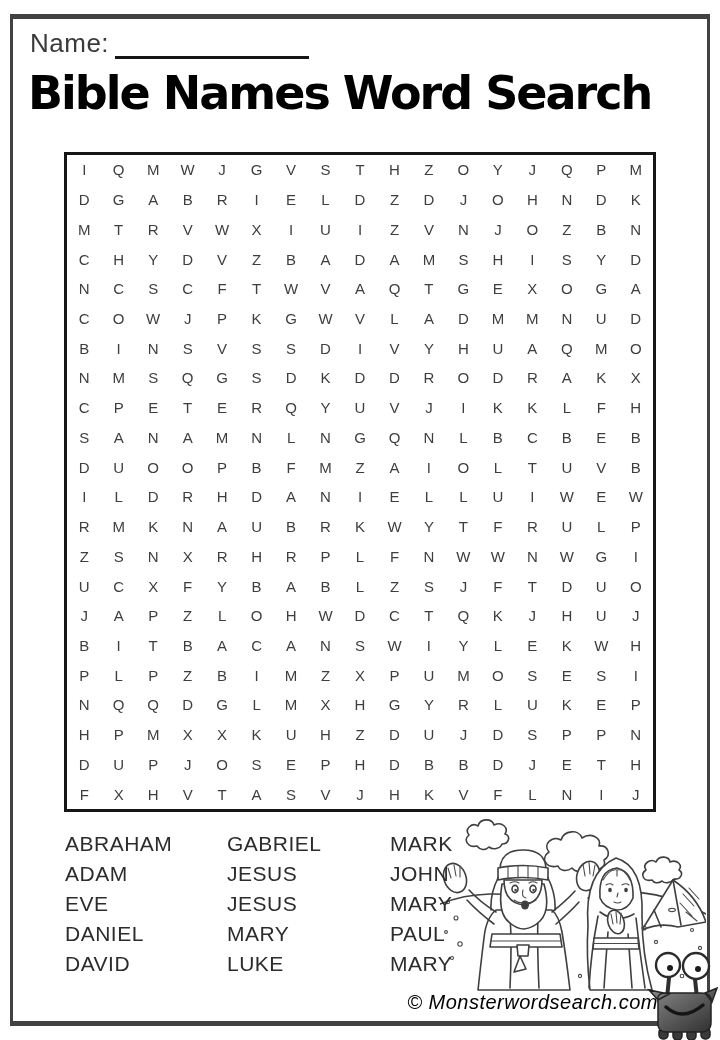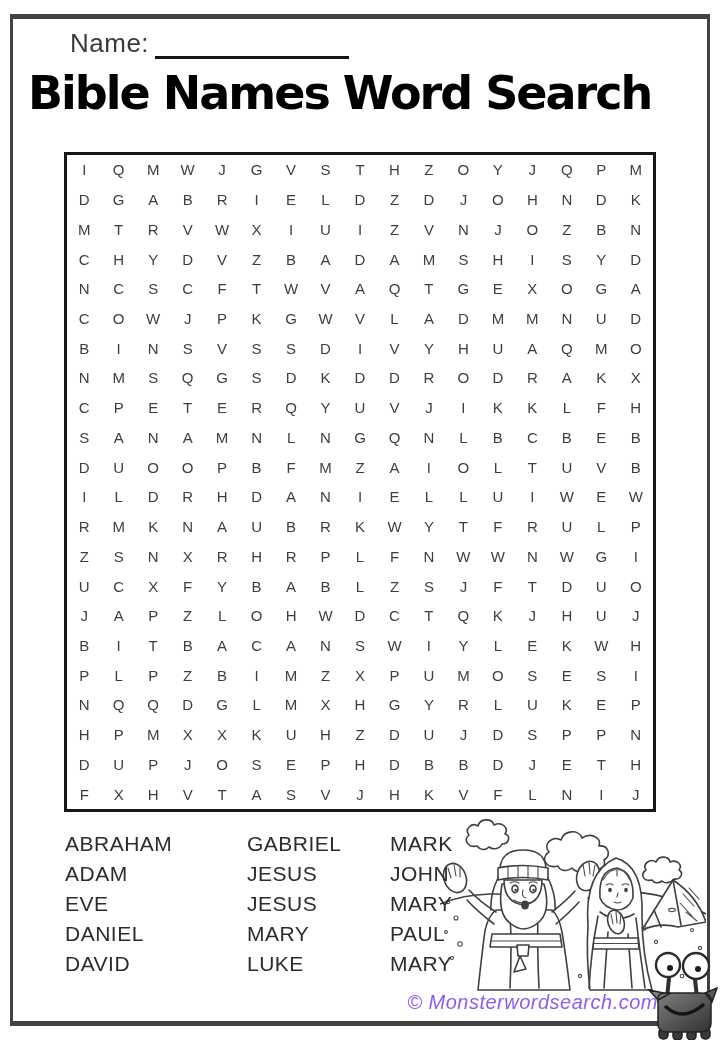--- a/index.html
+++ b/index.html
@@ -5,21 +5,21 @@
   html,body { margin:0; padding:0; background:#ffffff; }
   .page {
     position:relative; width:720px; height:1040px; background:#ffffff;
     font-family:"Liberation Sans", sans-serif; overflow:hidden;
   }
   .frame {
     position:absolute; left:10px; top:14px; width:700px; height:1012px;
     border:3px solid #424242; border-top-width:5px; border-bottom-width:5px;
     box-sizing:border-box; pointer-events:none; z-index:5;
   }
-  .name-row { position:absolute; left:30px; top:28px; z-index:2;margin-left:40px; }
+  .name-row { position:absolute; left:30px; top:28px; z-index:2; }
   .name-label { font-size:26px; color:#3a3a3a; letter-spacing:0.5px; }
   .name-line {
     display:inline-block; width:194px; height:26px; margin-left:6px;
     border-bottom:3px solid #161616; vertical-align:bottom;
   }
   .title {
     position:absolute; left:28px; top:66px; width:676px; z-index:2;
     font-family:"DejaVu Sans", sans-serif;
     font-size:46px; font-weight:bold; color:#000000;
     letter-spacing:-2px; white-space:nowrap;
@@ -28,30 +28,30 @@
     position:absolute; left:64px; top:152px; width:592px; height:660px;
     border:3px solid #161616; box-sizing:border-box; background:#ffffff; z-index:2;
     display:grid; grid-template-columns:repeat(17,1fr); grid-template-rows:repeat(22,1fr);
   }
   .cell {
     display:flex; align-items:center; justify-content:center;
     font-size:15px; color:#3e3e3e;
   }
   .word-list { position:absolute; top:829px; z-index:2; }
   .word-col-1 { left:65px; }
-  .word-col-2 { left:227px;margin-left:20px; }
+  .word-col-2 { left:227px; }
   .word-col-3 { left:390px; }
   .word {
     height:30px; line-height:30px; font-size:21px; color:#2c2c2c;
     letter-spacing:0.5px; white-space:nowrap;
   }
   .illustration { position:absolute; left:440px; top:806px; z-index:1; }
   .footer-credit {
     position:absolute; right:62px; top:991px; z-index:6;
-    font-size:20px; font-style:italic; color:#8b5cf6; letter-spacing:0.5px;
+    font-size:20px; font-style:italic; color:#000000; letter-spacing:0.5px;
   }
   .mascot { position:absolute; left:643px; top:944px; z-index:7; }
   svg .line { fill:none; stroke:#3f3f3f; stroke-width:1.6; stroke-linecap:round; stroke-linejoin:round; }
   svg .fillw { fill:#ffffff; stroke:#3f3f3f; stroke-width:1.6; stroke-linejoin:round; }
   svg .thin { fill:none; stroke:#4a4a4a; stroke-width:1.1; stroke-linecap:round; }
 </style>
 </head>
 <body>
 
 <div class="page">

